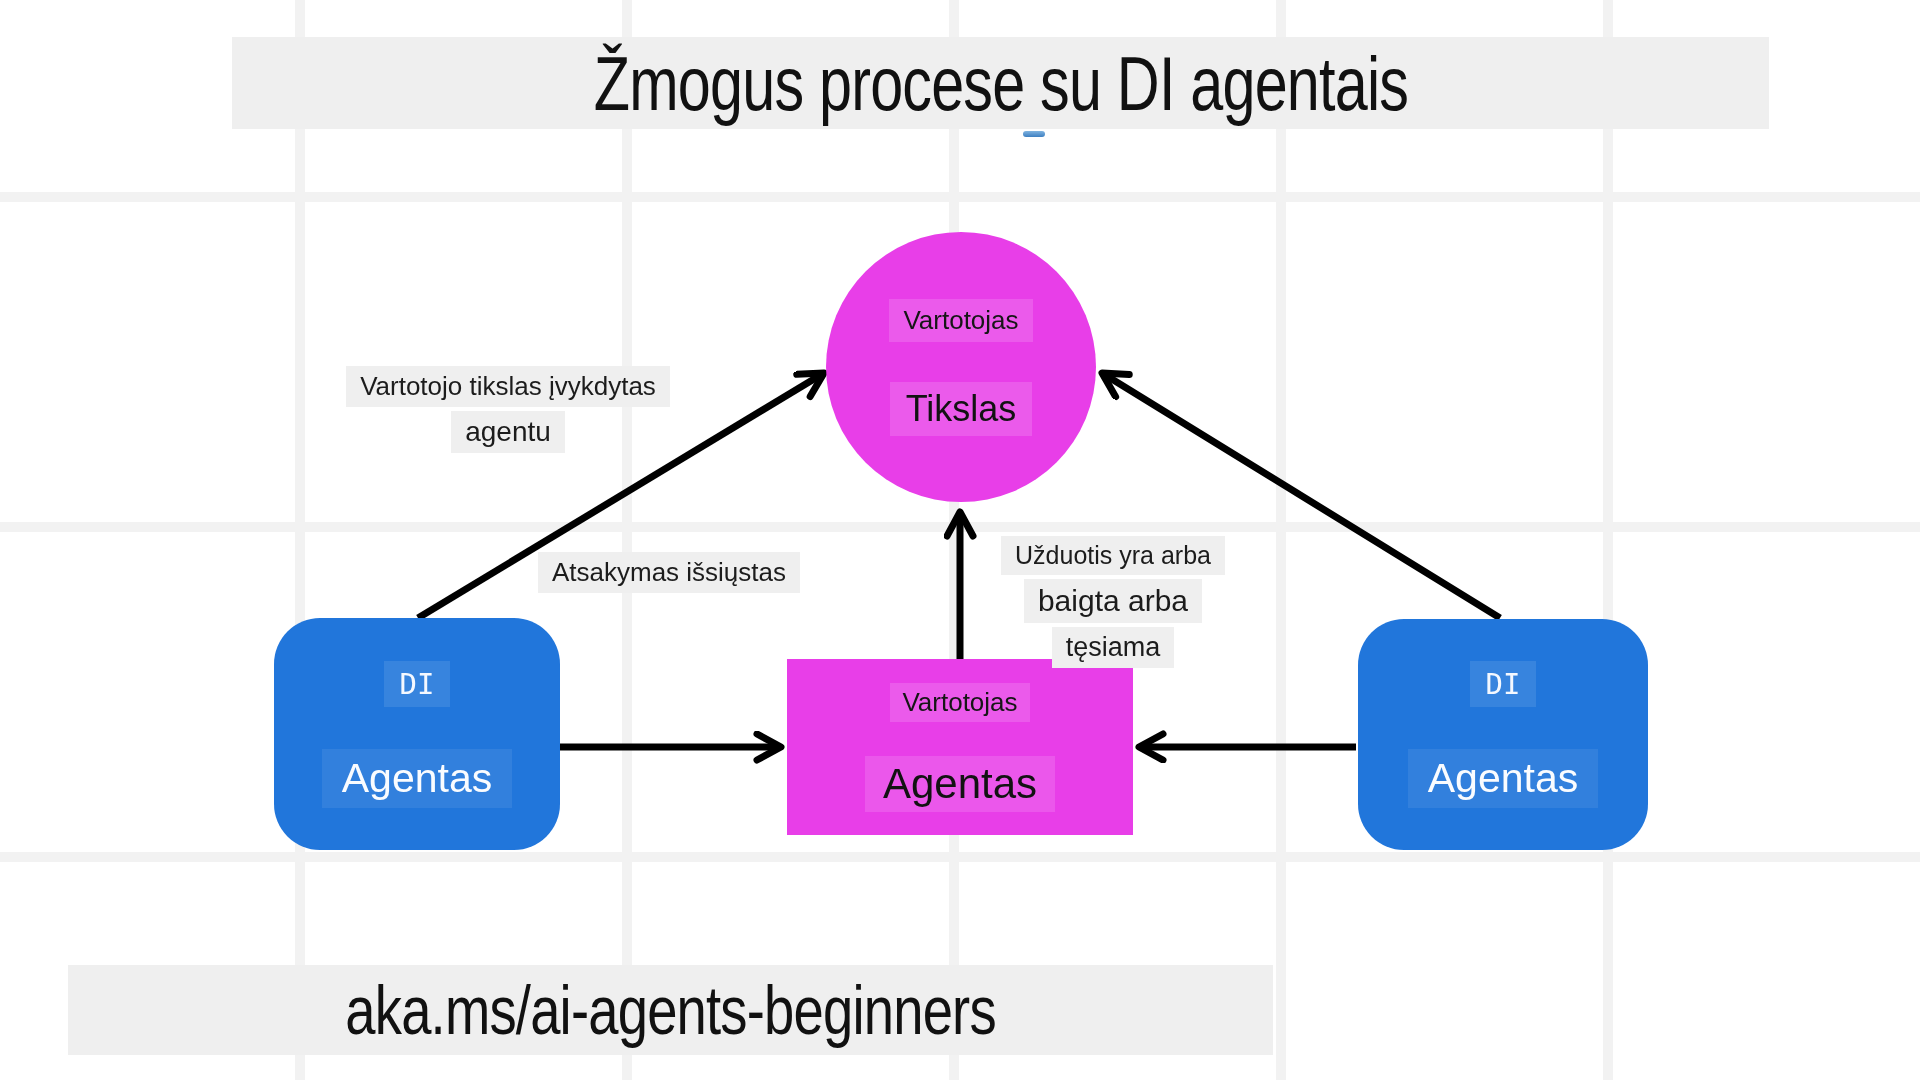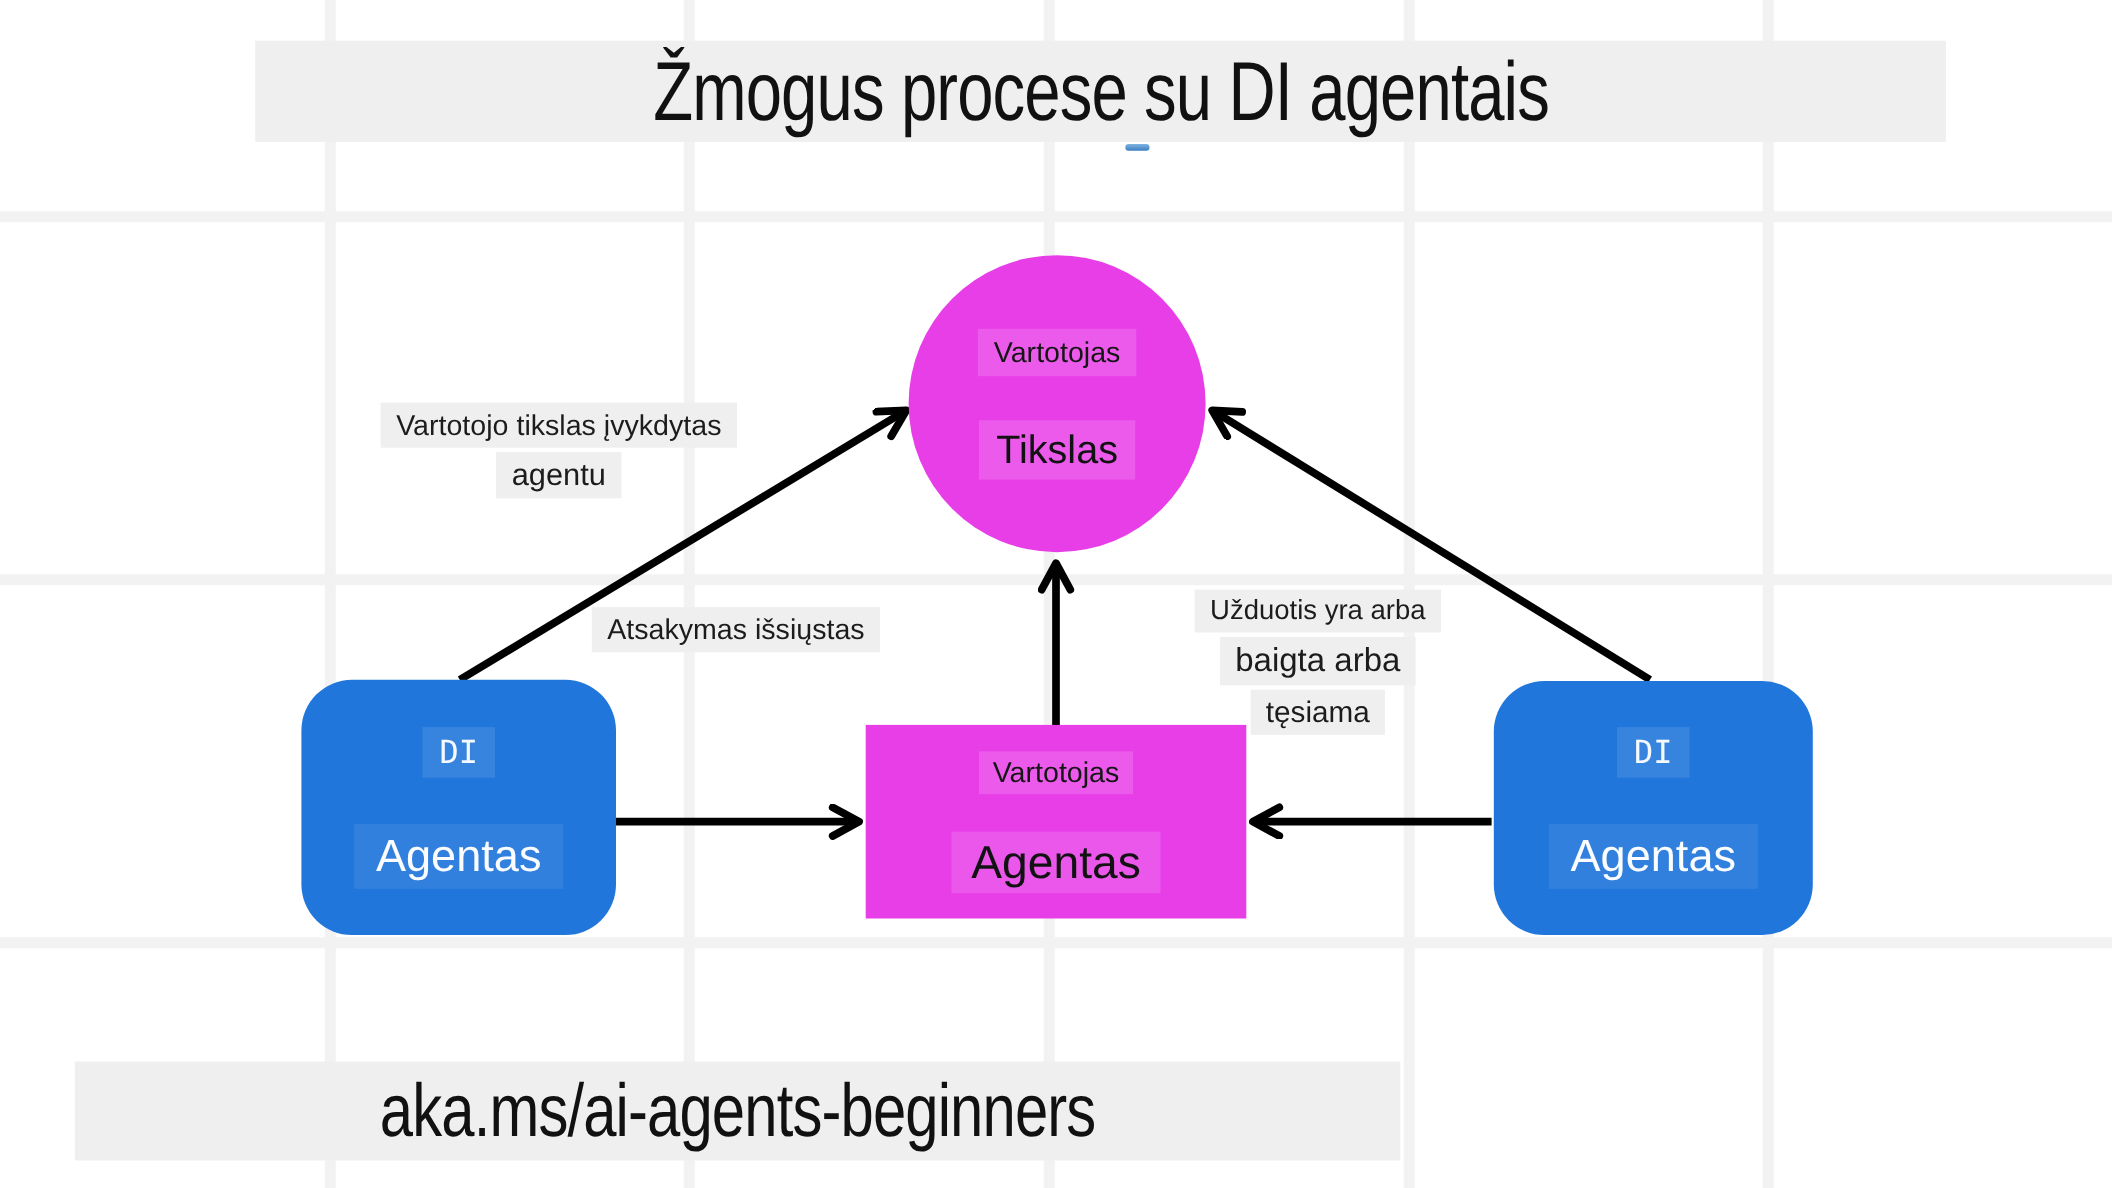--- a/index.html
+++ b/index.html
@@ -89,21 +89,21 @@
   .edge-label .line {
     display: inline-block; background: #efefef; color: #1c1c1c;
     padding: 5px 14px; margin: 2px 0; white-space: nowrap;
   }
   .label-goal     { left: 316px;  top: 364px; width: 384px; }
   .label-goal     .l1 { font-size: 26px; }
   .label-goal     .l2 { font-size: 28px; }
   .label-response { left: 524px;  top: 550px; width: 290px; }
   .label-response .l1 { font-size: 26px; }
   .label-response .l2 { font-size: 29px; }
-  .label-task     { left: 1066px; top: 534px; width: 264px; }
+  .label-task     { left: 981px; top: 534px; width: 264px; }
   .label-task     .l1 { font-size: 25px; }
   .label-task     .l2 { font-size: 30px; }
   .label-task     .l3 { font-size: 27px; }
 
   
   .footer-bar {
     position: absolute; left: 68px; top: 965px; width: 1205px; height: 90px;
     background: #efefef;
     display: flex; align-items: center; justify-content: center;
     z-index: 4;

